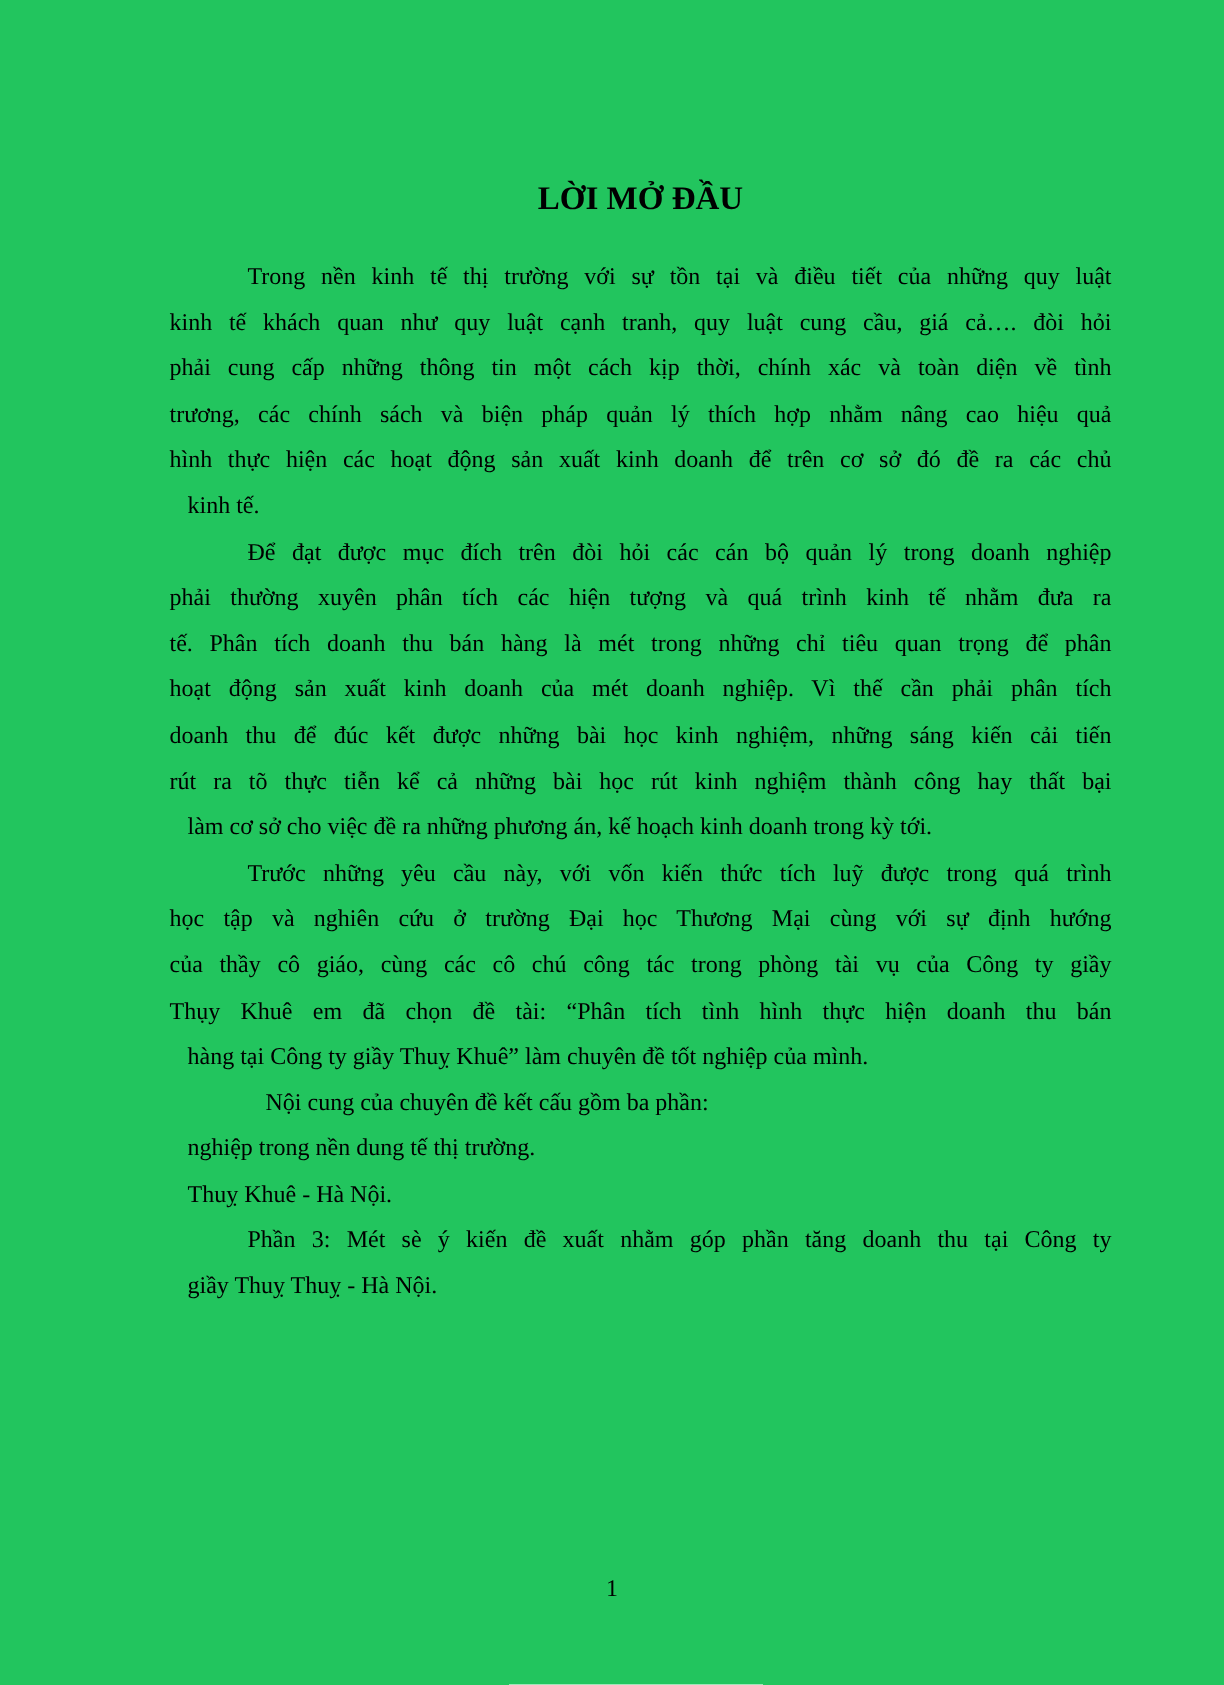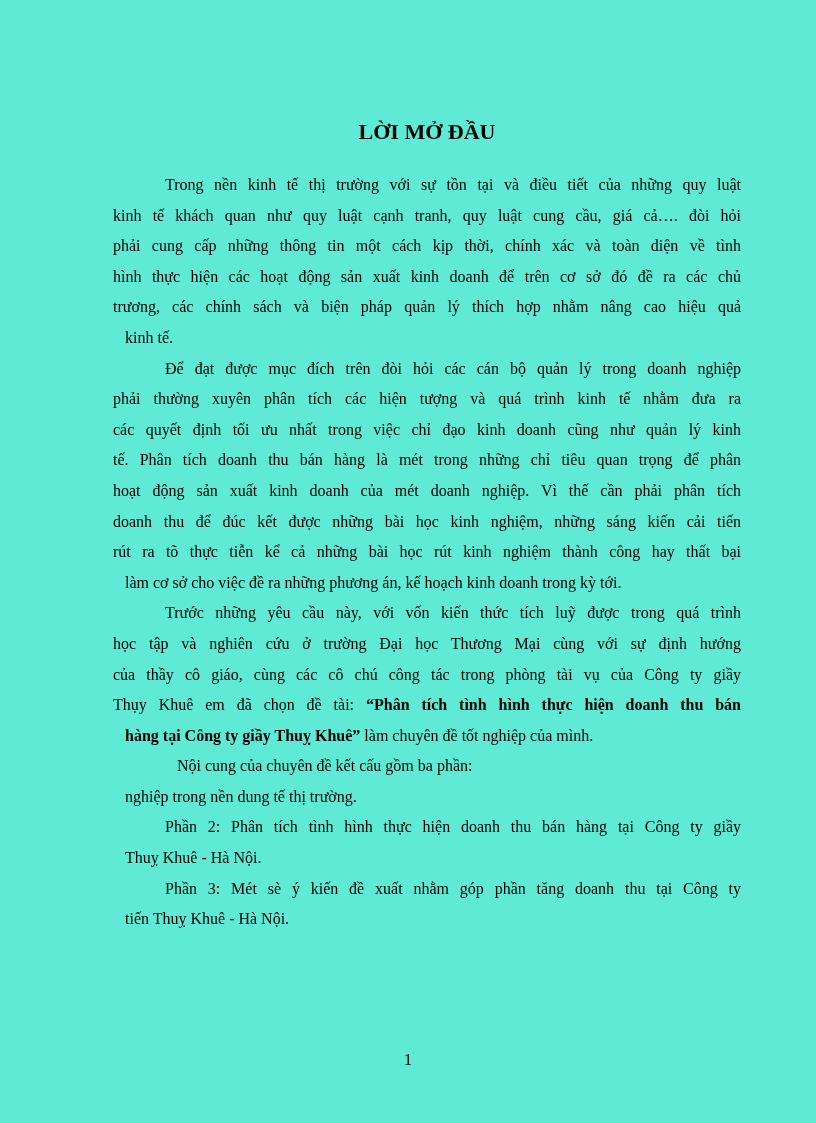--- a/index.html
+++ b/index.html
@@ -4,21 +4,21 @@
 <style>
   html, body {
     margin: 0;
     padding: 0;
     background: #ffffff;
   }
   .page {
     position: relative;
     width: 816px;
     height: 1123px;
-    background: #5eead4;
+    background: #22c55e;
     color: #000000;
     font-family: "Liberation Serif", "DejaVu Serif", serif;
     overflow: hidden;
   }
   .doc-title {
     position: absolute;
     left: 113px;
     top: 119px;
     width: 628px;
     margin: 0;
@@ -44,21 +44,21 @@
     text-align-last: justify;
   }
   .line.last {
     text-align-last: left;
     margin-left: 12px;
   }
   .line.first {
     text-indent: 52px;
   }
   .bold {
-    font-weight: bold;
+    font-weight: normal;
   }
   .page-footer {
     position: absolute;
     left: 0;
     top: 1048px;
     width: 816px;
     text-align: center;
     font-size: 16px;
     line-height: 24px;
     color: #000000;
@@ -68,28 +68,27 @@
 <body>
 
 <div class="page">
   <h1 class="doc-title">LỜI MỞ ĐẦU</h1>
 
   <div class="doc-body">
       <div class="para">
         <div class="line first"><span>Trong nền kinh tế thị trường với sự tồn tại và điều tiết của những quy luật</span></div>
         <div class="line"><span>kinh tế khách quan như quy luật cạnh tranh, quy luật cung cầu, giá cả…. đòi hỏi</span></div>
         <div class="line"><span>phải cung cấp những thông tin một cách kịp thời, chính xác và toàn diện về tình</span></div>
+        <div class="line"><span>trương, các chính sách và biện pháp quản lý thích hợp nhằm nâng cao hiệu quả</span></div>
         <div class="line"><span>hình thực hiện các hoạt động sản xuất kinh doanh để trên cơ sở đó đề ra các chủ</span></div>
-        <div class="line"><span>trương, các chính sách và biện pháp quản lý thích hợp nhằm nâng cao hiệu quả</span></div>
         <div class="line last"><span>kinh tế.</span></div>
       </div>
       <div class="para">
         <div class="line first"><span>Để đạt được mục đích trên đòi hỏi các cán bộ quản lý trong doanh nghiệp</span></div>
         <div class="line"><span>phải thường xuyên phân tích các hiện tượng và quá trình kinh tế nhằm đưa ra</span></div>
-        <div class="line"><span>các quyết định tối ưu nhất trong việc chỉ đạo kinh doanh cũng như quản lý kinh</span></div>
         <div class="line"><span>tế. Phân tích doanh thu bán hàng là mét trong những chỉ tiêu quan trọng để phân</span></div>
       </div>
       <div class="para">
         <div class="line"><span>hoạt động sản xuất kinh doanh của mét doanh nghiệp. Vì thế cần phải phân tích</span></div>
         <div class="line"><span>doanh thu để đúc kết được những bài học kinh nghiệm, những sáng kiến cải tiến</span></div>
         <div class="line"><span>rút ra tõ thực tiễn kể cả những bài học rút kinh nghiệm thành công hay thất bại</span></div>
         <div class="line last"><span>làm cơ sở cho việc đề ra những phương án, kế hoạch kinh doanh trong kỳ tới.</span></div>
       </div>
       <div class="para">
         <div class="line first"><span>Trước những yêu cầu này, với vốn kiến thức tích luỹ được trong quá trình</span></div>
@@ -98,25 +97,24 @@
         <div class="line"><span>Thụy Khuê em đã chọn đề tài: </span><span class="bold">“Phân tích tình hình thực hiện doanh thu bán</span></div>
         <div class="line last"><span class="bold">hàng tại Công ty giầy Thuỵ Khuê”</span><span> làm chuyên đề tốt nghiệp của mình.</span></div>
       </div>
       <div class="para">
         <div class="line first last"><span>Nội cung của chuyên đề kết cấu gồm ba phần:</span></div>
       </div>
       <div class="para">
         <div class="line last"><span>nghiệp trong nền dung tế thị trường.</span></div>
       </div>
       <div class="para">
-        <div class="line first"><span>Phần 2: Phân tích tình hình thực hiện doanh thu bán hàng tại Công ty giầy</span></div>
         <div class="line last"><span>Thuỵ Khuê - Hà Nội.</span></div>
       </div>
       <div class="para">
         <div class="line first"><span>Phần 3: Mét sè ý kiến đề xuất nhằm góp phần tăng doanh thu tại Công ty</span></div>
-        <div class="line last"><span>tiến Thuỵ Khuê - Hà Nội.</span></div>
+        <div class="line last"><span>giầy Thuỵ Thuỵ - Hà Nội.</span></div>
       </div>
     </div>
 
   <div class="page-footer">
     <span>1</span>
   </div>
 </div>
 
 </body></html>

